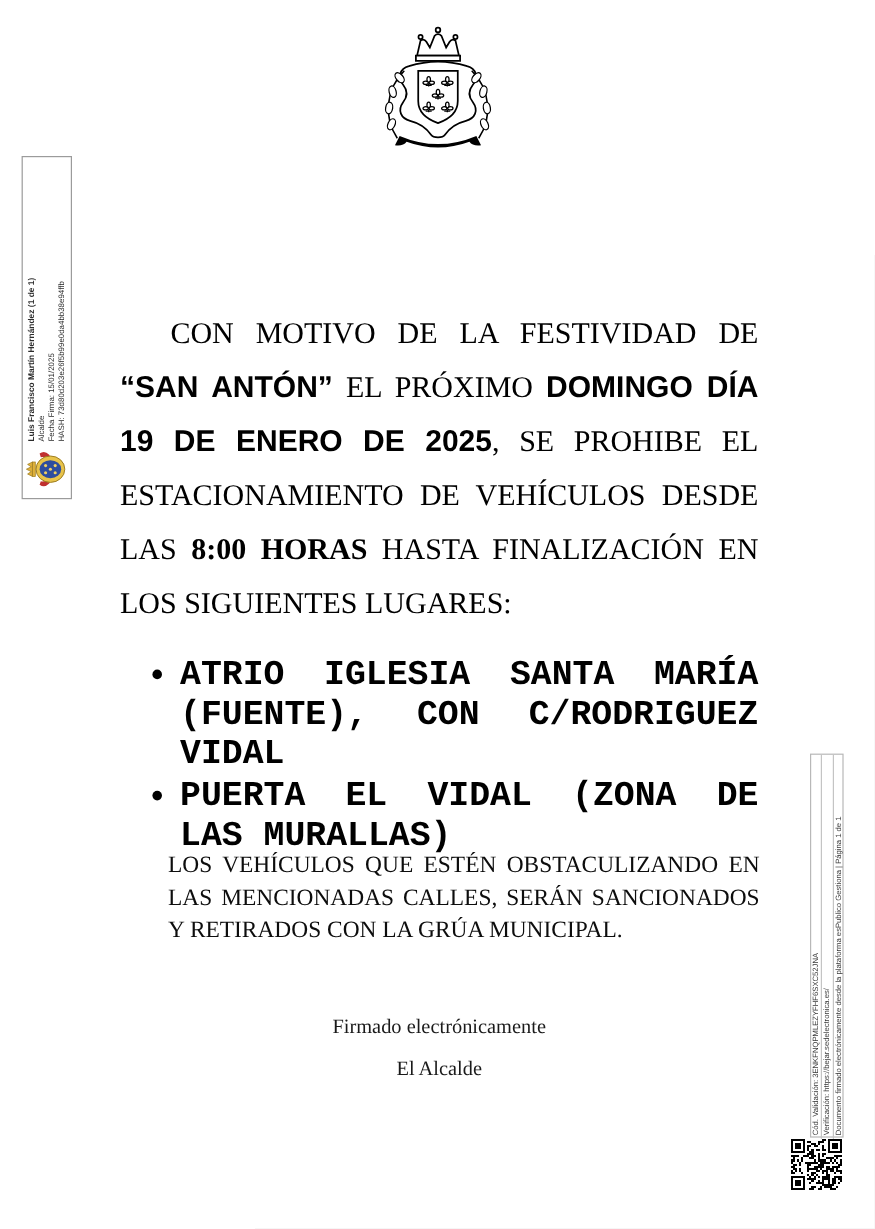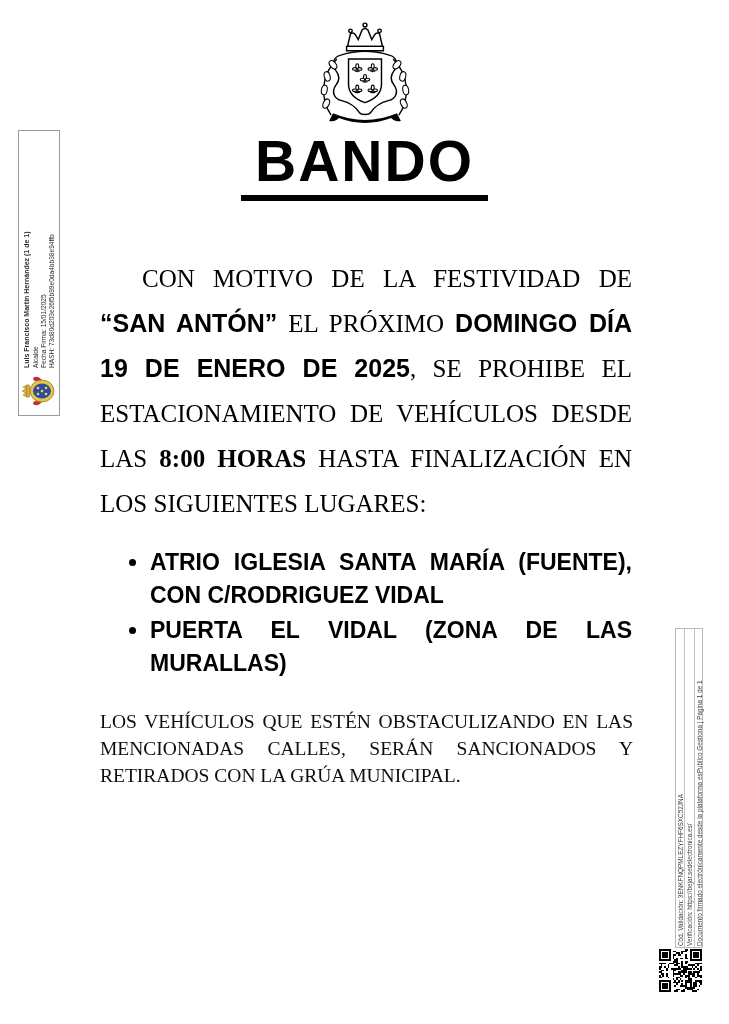--- a/index.html
+++ b/index.html
@@ -30,32 +30,32 @@
     text-indent:42px; color:#000000;
   }
   .seg { white-space:pre-wrap; }
   .seg.serif { font-family:"Liberation Serif", serif; }
   .seg.bold-sans { font-family:"Liberation Sans", sans-serif; font-weight:bold; }
   .seg.bold-serif { font-family:"Liberation Serif", serif; font-weight:bold; }
 
   
   .locations {
     position:absolute; top:546px; left:124px; width:508px;
-    font-family:Liberation Sans, sans-serif; font-weight:bold;
-    font-size:23px; line-height:33px; color:#000;
+    font-family:Liberation Mono, monospace; font-weight:bold;
+    font-size:29px; line-height:33px; color:#000;
     list-style:disc; padding-left:26px; text-align:justify;
   }
   .locations li { margin-bottom:2px; }
 
   
   .notice {
     position:absolute; top:708px; left:100px; width:533px;
     font-size:19.5px; line-height:27px; color:#0d0d0d;
   }
-  .notice .just { text-align:justify; }
+  .notice .just { text-align:justify;margin-left:40px; }
 
   
   .signature {
     position:absolute; top:846px; left:100px; width:532px;
     text-align:center; font-size:17px; color:#1a1a1a;
   }
   .signature .sig-line1 { margin-bottom:15px; }
 
   
   .left-stamp {
@@ -141,35 +141,36 @@
         <ellipse cx="105" cy="88" rx="3" ry="5" transform="rotate(-25 105 88)"></ellipse>
         <ellipse cx="107" cy="74" rx="3" ry="5" transform="rotate(-10 107 74)"></ellipse>
         <ellipse cx="104" cy="60" rx="3" ry="5" transform="rotate(15 104 60)"></ellipse>
         <ellipse cx="98" cy="48" rx="3" ry="5" transform="rotate(40 98 48)"></ellipse>
       </g>
 
       <path d="M32 98 q33 14 66 0 l4 8 q-7 1 -10 -3 q-27 10 -54 0 q-3 4 -10 3 z" fill="#000000"></path>
     </svg>
   </div>
 
-  <div class="title-wrap">
-    <h1>BANDO</h1>
-  </div>
 
   <p class="intro"><span class="seg serif">CON MOTIVO DE LA FESTIVIDAD DE </span><span class="seg bold-sans">“SAN ANTÓN”</span><span class="seg serif"> EL PRÓXIMO </span><span class="seg bold-sans">DOMINGO DÍA 19 DE ENERO DE 2025</span><span class="seg serif">, SE PROHIBE EL ESTACIONAMIENTO DE VEHÍCULOS DESDE LAS </span><span class="seg bold-serif">8:00 HORAS</span><span class="seg serif"> HASTA FINALIZACIÓN EN LOS SIGUIENTES LUGARES:</span></p>
 
   <ul class="locations">
       <li>ATRIO IGLESIA SANTA MARÍA (FUENTE), CON C/RODRIGUEZ VIDAL</li>
       <li>PUERTA EL VIDAL (ZONA DE LAS MURALLAS)</li>
     </ul>
 
   <div class="notice">
     <p class="just">LOS VEHÍCULOS QUE ESTÉN OBSTACULIZANDO EN LAS MENCIONADAS CALLES, SERÁN SANCIONADOS Y RETIRADOS CON LA GRÚA MUNICIPAL.</p>
   </div>
 
+  <div class="signature">
+    <p class="sig-line1">Firmado electrónicamente</p>
+    <p>El Alcalde</p>
+  </div>
 
   <div class="left-stamp">
     <div class="left-stamp-inner">
       <span>
         <svg width="32" height="34" viewBox="0 0 32 34" xmlns="http://www.w3.org/2000/svg">
 
           <path d="M3 12 q-3 4 1 8 q3 2 4 -1 q-3 -3 -2 -6 z" fill="#c03030"></path>
           <path d="M29 12 q3 4 -1 8 q-3 2 -4 -1 q3 -3 2 -6 z" fill="#c03030"></path>
 
           <path d="M10 6 l2 -4 2 3 2 -4 2 4 2 -3 2 4 z" fill="#e0b13a" stroke="#9a7a1e" stroke-width="0.6"></path>

